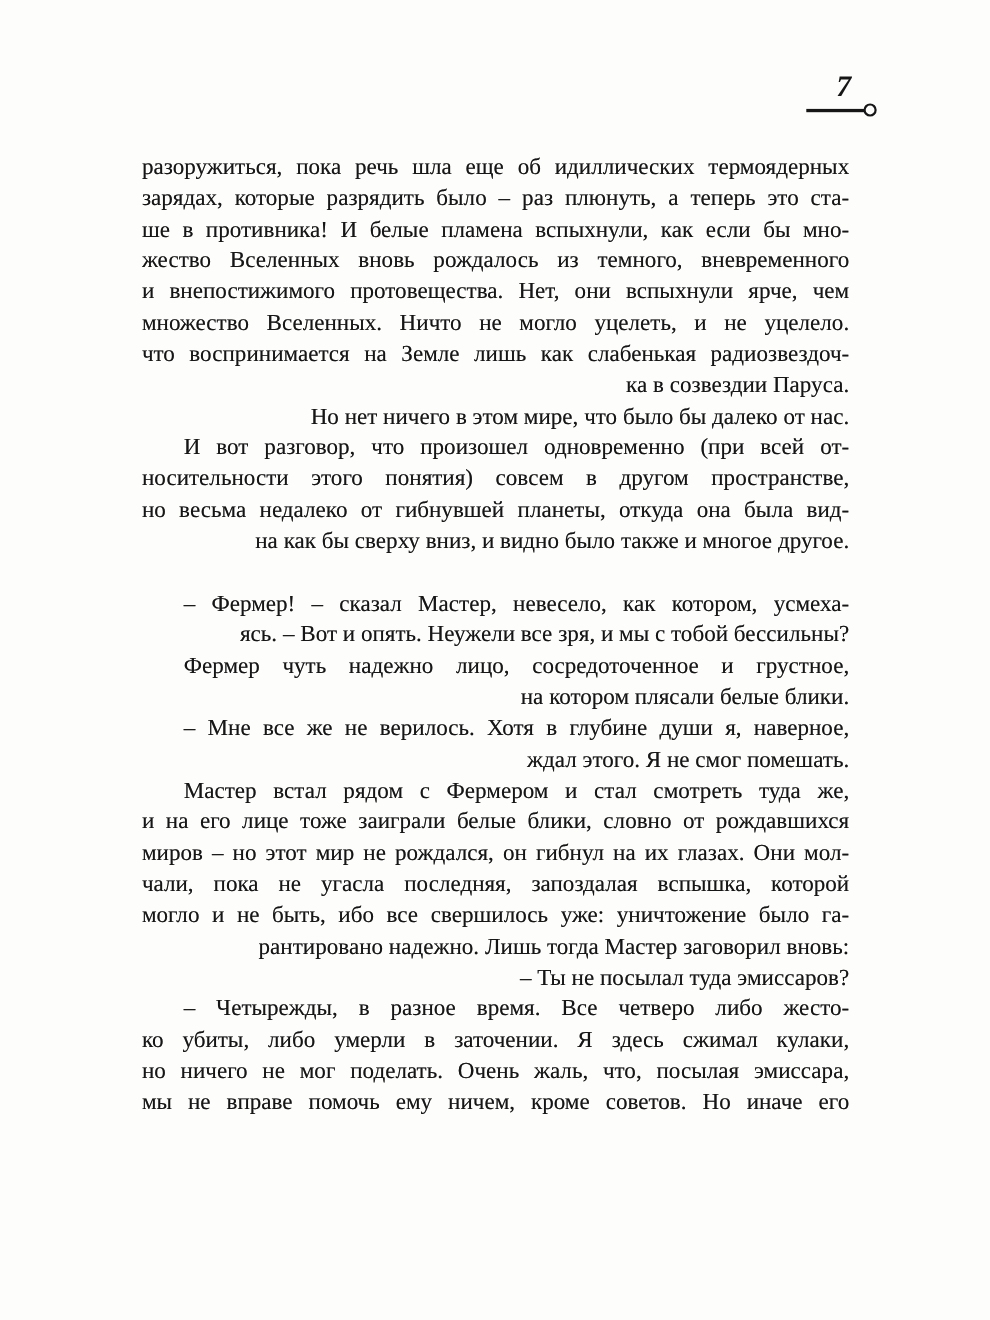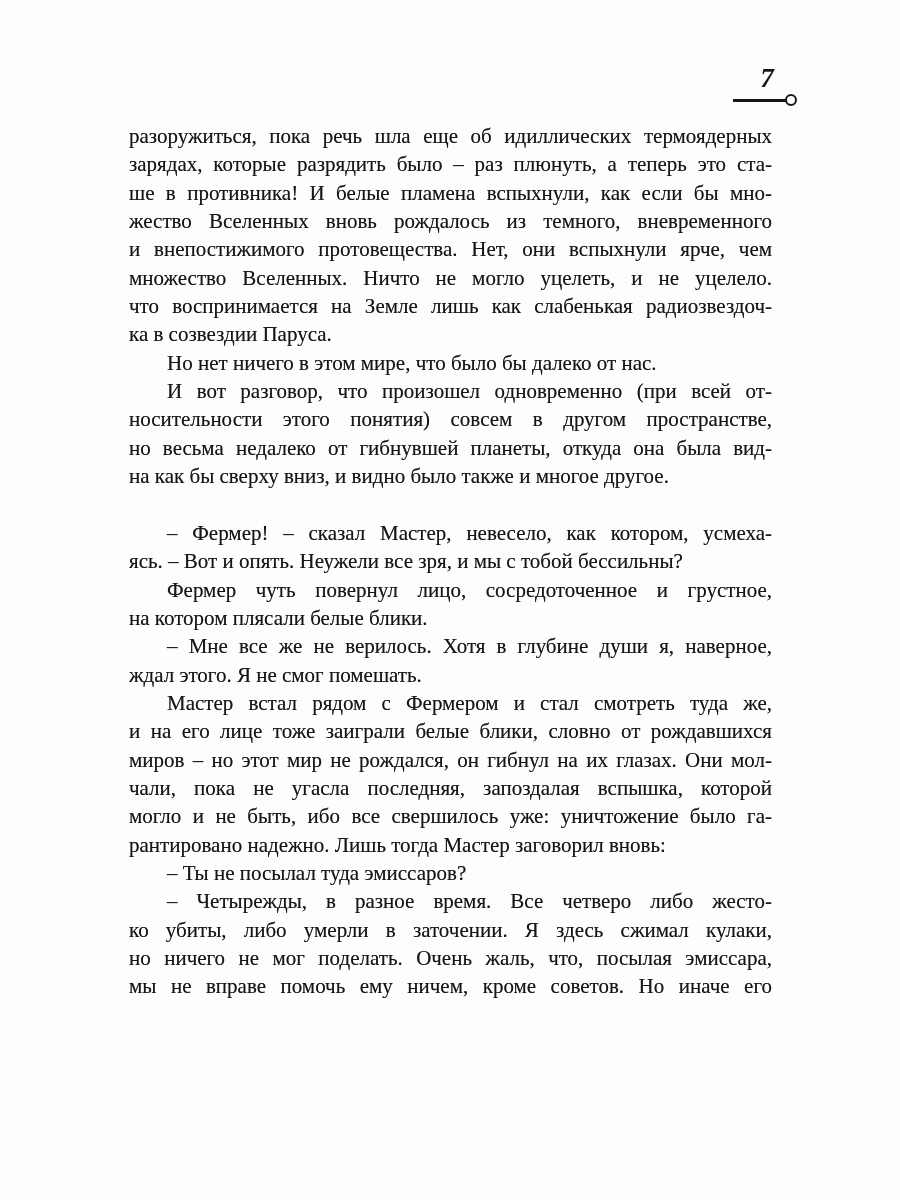--- a/index.html
+++ b/index.html
@@ -52,30 +52,30 @@
     width: 8px;
     height: 8px;
     border: 2.6px solid var(--text);
     border-radius: 50%;
     background: var(--background);
   }
   
   .text-block {
     position: absolute;
     left: 129px;
-    top: 122px;
+    top: 137px;
     width: 643px;
     font-size: 21px;
     line-height: 28.35px;
     text-shadow: 0 0 0.5px rgba(0,0,0,0.5);
   }
   .paragraph { margin: 0; }
   .paragraph.section-break { margin-top: 28.35px; }
   .line {
-    text-align: left;
+    text-align: right;
     white-space: normal;
     overflow: hidden;
     height: 28.35px;
   }
   .line.just {
     text-align: justify;
     text-align-last: justify;
   }
   .line.indent {
     text-indent: 38px;
@@ -107,21 +107,21 @@
         <div class="line just indent">И вот разговор, что произошел одновременно (при всей от-</div>
         <div class="line just">носительности этого понятия) совсем в другом пространстве,</div>
         <div class="line just">но весьма недалеко от гибнувшей планеты, откуда она была вид-</div>
         <div class="line">на как бы сверху вниз, и видно было также и многое другое.</div>
       </div>
       <div class="paragraph section-break">
         <div class="line just indent">– Фермер! – сказал Мастер, невесело, как котором, усмеха-</div>
         <div class="line">ясь. – Вот и опять. Неужели все зря, и мы с тобой бессильны?</div>
       </div>
       <div class="paragraph">
-        <div class="line just indent">Фермер чуть повернул лицо, сосредоточенное и грустное,</div>
+        <div class="line just indent">Фермер чуть надежно лицо, сосредоточенное и грустное,</div>
         <div class="line">на котором плясали белые блики.</div>
       </div>
       <div class="paragraph">
         <div class="line just indent">– Мне все же не верилось. Хотя в глубине души я, наверное,</div>
         <div class="line">ждал этого. Я не смог помешать.</div>
       </div>
       <div class="paragraph">
         <div class="line just indent">Мастер встал рядом с Фермером и стал смотреть туда же,</div>
         <div class="line just">и на его лице тоже заиграли белые блики, словно от рождавшихся</div>
         <div class="line just">миров – но этот мир не рождался, он гибнул на их глазах. Они мол-</div>

